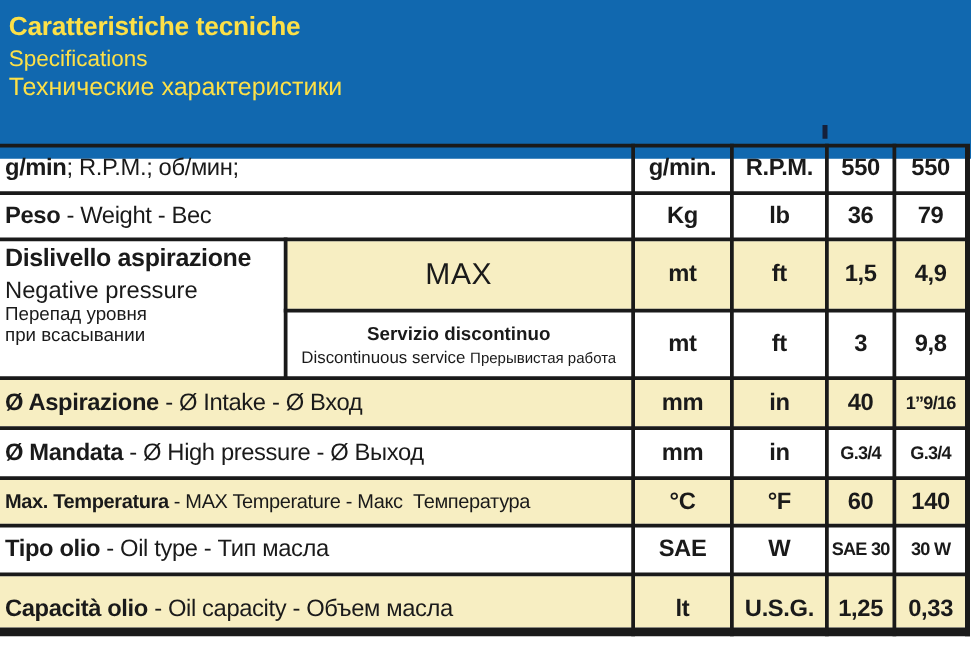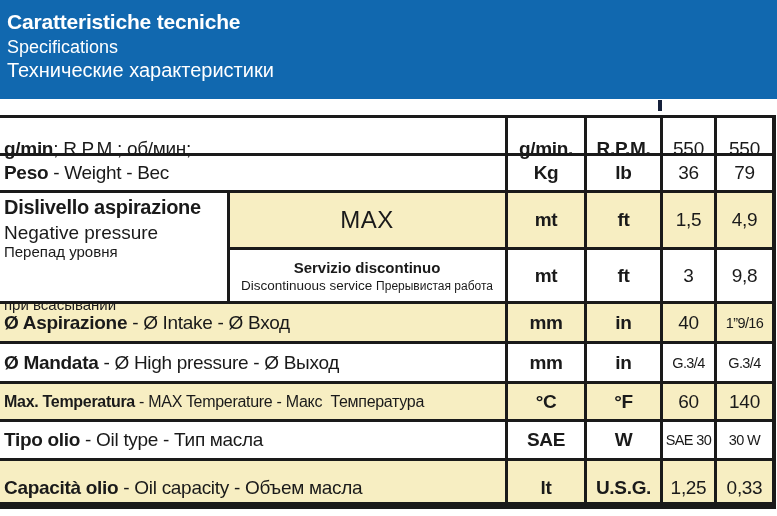--- a/index.html
+++ b/index.html
@@ -1,58 +1,58 @@
 <!DOCTYPE html>
 <html><head>
 <meta charset="utf-8">
 <style>
   html,body{margin:0;padding:0;background:#fff;}
   .canvas{
     position:relative;width:777px;height:516px;background:#ffffff;overflow:hidden;
     font-family:"Liberation Sans", sans-serif;color:#1a1a1a;
   }
   
-  .band{position:absolute;left:0;top:0;width:777px;height:99px;background:#1168af;color:#ffffff;}
+  .band{position:absolute;left:0;top:0;width:777px;height:127px;background:#1168af;color:#fde047;}
   .t1{position:absolute;left:7px;top:10px;font-size:21px;font-weight:bold;letter-spacing:-0.2px;}
   .t2{position:absolute;left:7px;top:37px;font-size:18px;}
   .t3{position:absolute;left:7px;top:59px;font-size:20px;}
   .tick{position:absolute;left:658px;top:100px;width:4px;height:11px;background:#15203a;}
   
   .strip{position:absolute;background:#f7eec2;}
   
   .hl{position:absolute;left:0;width:772px;height:3px;background:#1a1a1a;}
   .vl{position:absolute;top:115px;height:394px;width:3px;background:#1a1a1a;}
   
-  .r0{top:132px;height:33px}
+  .r0{top:118px;height:33px}
   .r1{top:156px;height:34px}
   .rmax{top:193px;height:54px}
   .rsrv{top:250px;height:51px}
   .r2{top:304px;height:37px}
   .r3{top:344px;height:37px}
   .r4{top:384px;height:35px}
   .r5{top:422px;height:36px}
   .r6{top:461px;height:53px}
   
   .c1{left:508px;width:76px}
   .c2{left:587px;width:73px}
   .c3{left:663px;width:51px}
   .c4{left:717px;width:55px}
   .cell{position:absolute;display:flex;align-items:center;justify-content:center;
         font-weight:bold;font-size:19px;letter-spacing:-0.3px;white-space:nowrap;}
-  .val{font-weight:normal;}
+  .val{font-weight:bold;}
   .val.small{font-size:14.5px;letter-spacing:-0.6px;}
   .rowlabel{position:absolute;left:4px;width:498px;display:flex;align-items:center;
             font-size:19px;letter-spacing:-0.3px;white-space:pre;}
   .rowlabel .b{font-weight:bold;}
   .rowlabel.condensed{font-size:16px;}
   
   .dis-bold{position:absolute;left:4px;top:196px;font-size:20px;font-weight:bold;letter-spacing:-0.3px;}
   .dis-en{position:absolute;left:4px;top:222px;font-size:19px;}
   .dis-ru1{position:absolute;left:4px;top:243px;font-size:15px;}
-  .dis-ru2{position:absolute;left:4px;top:260px;font-size:15px;margin-top:36px;}
+  .dis-ru2{position:absolute;left:4px;top:260px;font-size:15px;}
   .max-cell{position:absolute;left:229px;top:193px;width:276px;height:54px;
             display:flex;align-items:center;justify-content:center;font-size:24px;letter-spacing:0.5px;}
   .srv-cell{position:absolute;left:229px;top:250px;width:276px;height:51px;
             display:flex;flex-direction:column;align-items:center;justify-content:center;white-space:pre;}
   .srv-l1{font-size:15px;font-weight:bold;}
   .srv-l2{font-size:13.5px;margin-top:2px;}
   .srv-l2 .ru{font-size:12px;}
 </style>
 </head>
 <body>

